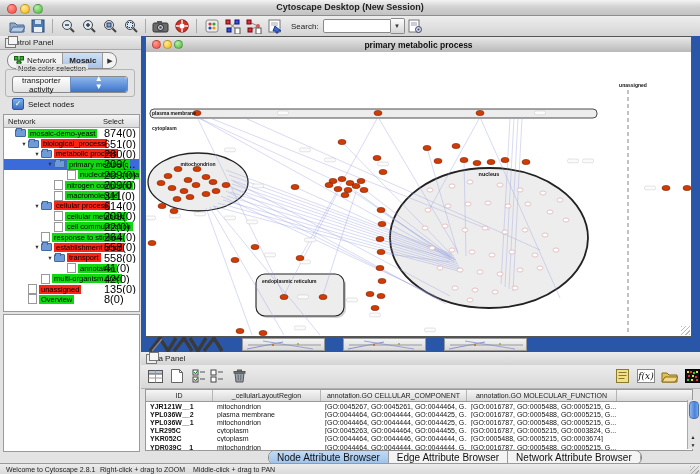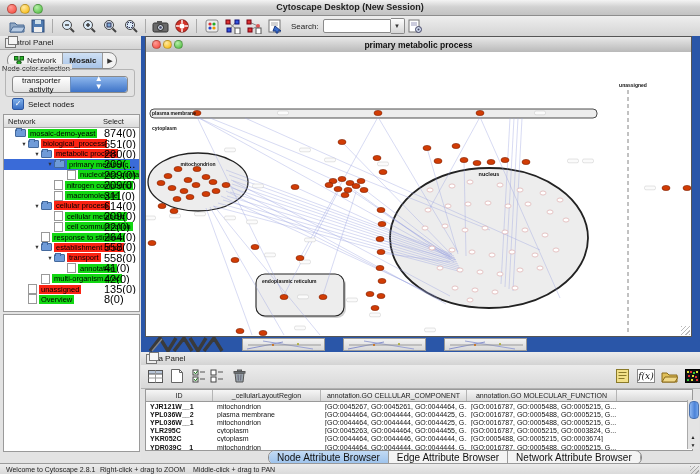--- a/index.html
+++ b/index.html
@@ -31,21 +31,21 @@
   .phead{position:absolute;left:0;top:0;width:100%;height:13px;background:linear-gradient(#ececec,#d3d3d3);
     border-bottom:1px solid #aaa;}
   .phead span{position:absolute;left:5px;top:2px;font-size:8px;color:#222;}
   .floatico{position:absolute;right:4px;top:2px;width:9px;height:8px;border:1px solid #777;background:#eee;}
   .floatico:before{content:"";position:absolute;left:2px;top:-3px;width:8px;height:7px;border:1px solid #777;background:#f5f5f5;}
   .seg{position:absolute;left:7px;top:16px;height:15px;display:flex;border:1px solid #8a8a8a;border-radius:8px;overflow:hidden;background:#f3f3f3;}
   .segitem{display:flex;align-items:center;justify-content:center;font-size:8px;padding:0 6px;border-right:1px solid #9a9a9a;color:#222;}
   .segitem.active{background:linear-gradient(#cfe0f4,#a8c4e8);font-weight:bold;}
   .segarrow{width:13px;display:flex;align-items:center;justify-content:center;font-size:7px;color:#333;}
   .grp{position:absolute;left:5px;top:33px;width:128px;height:26px;border:1px solid #b5b5b5;border-radius:3px;}
-  .grplab{position:absolute;left:0;top:28px;font-size:7.5px;background:#e3e3e3;padding:0 2px;color:#222;}
+  .grplab{position:absolute;left:16px;top:28px;font-size:7.5px;background:#e3e3e3;padding:0 2px;color:#222;}
   .combo{position:absolute;left:12px;top:40px;width:114px;height:15px;background:linear-gradient(#fff,#e2e2e2);
     border:1px solid #8a8a8a;border-radius:3px;display:flex;align-items:center;}
   .combo span{flex:1;text-align:center;font-size:8px;}
   .combocap{width:13px;height:100%;background:linear-gradient(#8db6ec,#3e74c8);border-left:1px solid #6a8ec0;
     border-radius:0 3px 3px 0;display:flex;flex-direction:column;align-items:center;justify-content:center;color:#fff;font-size:4px;line-height:4px;}
   .chkrow{position:absolute;left:12px;top:62px;display:flex;align-items:center;}
   .chk{width:10px;height:10px;background:linear-gradient(#7fb0ea,#3a6fc4);border:1px solid #2c56a0;border-radius:2px;
     color:#fff;font-size:8px;line-height:9px;text-align:center;margin-right:4px;}
   
   .tree{position:absolute;left:3px;top:78px;width:135px;height:196px;background:#fff;border:1px solid #9a9a9a;overflow:hidden;}

